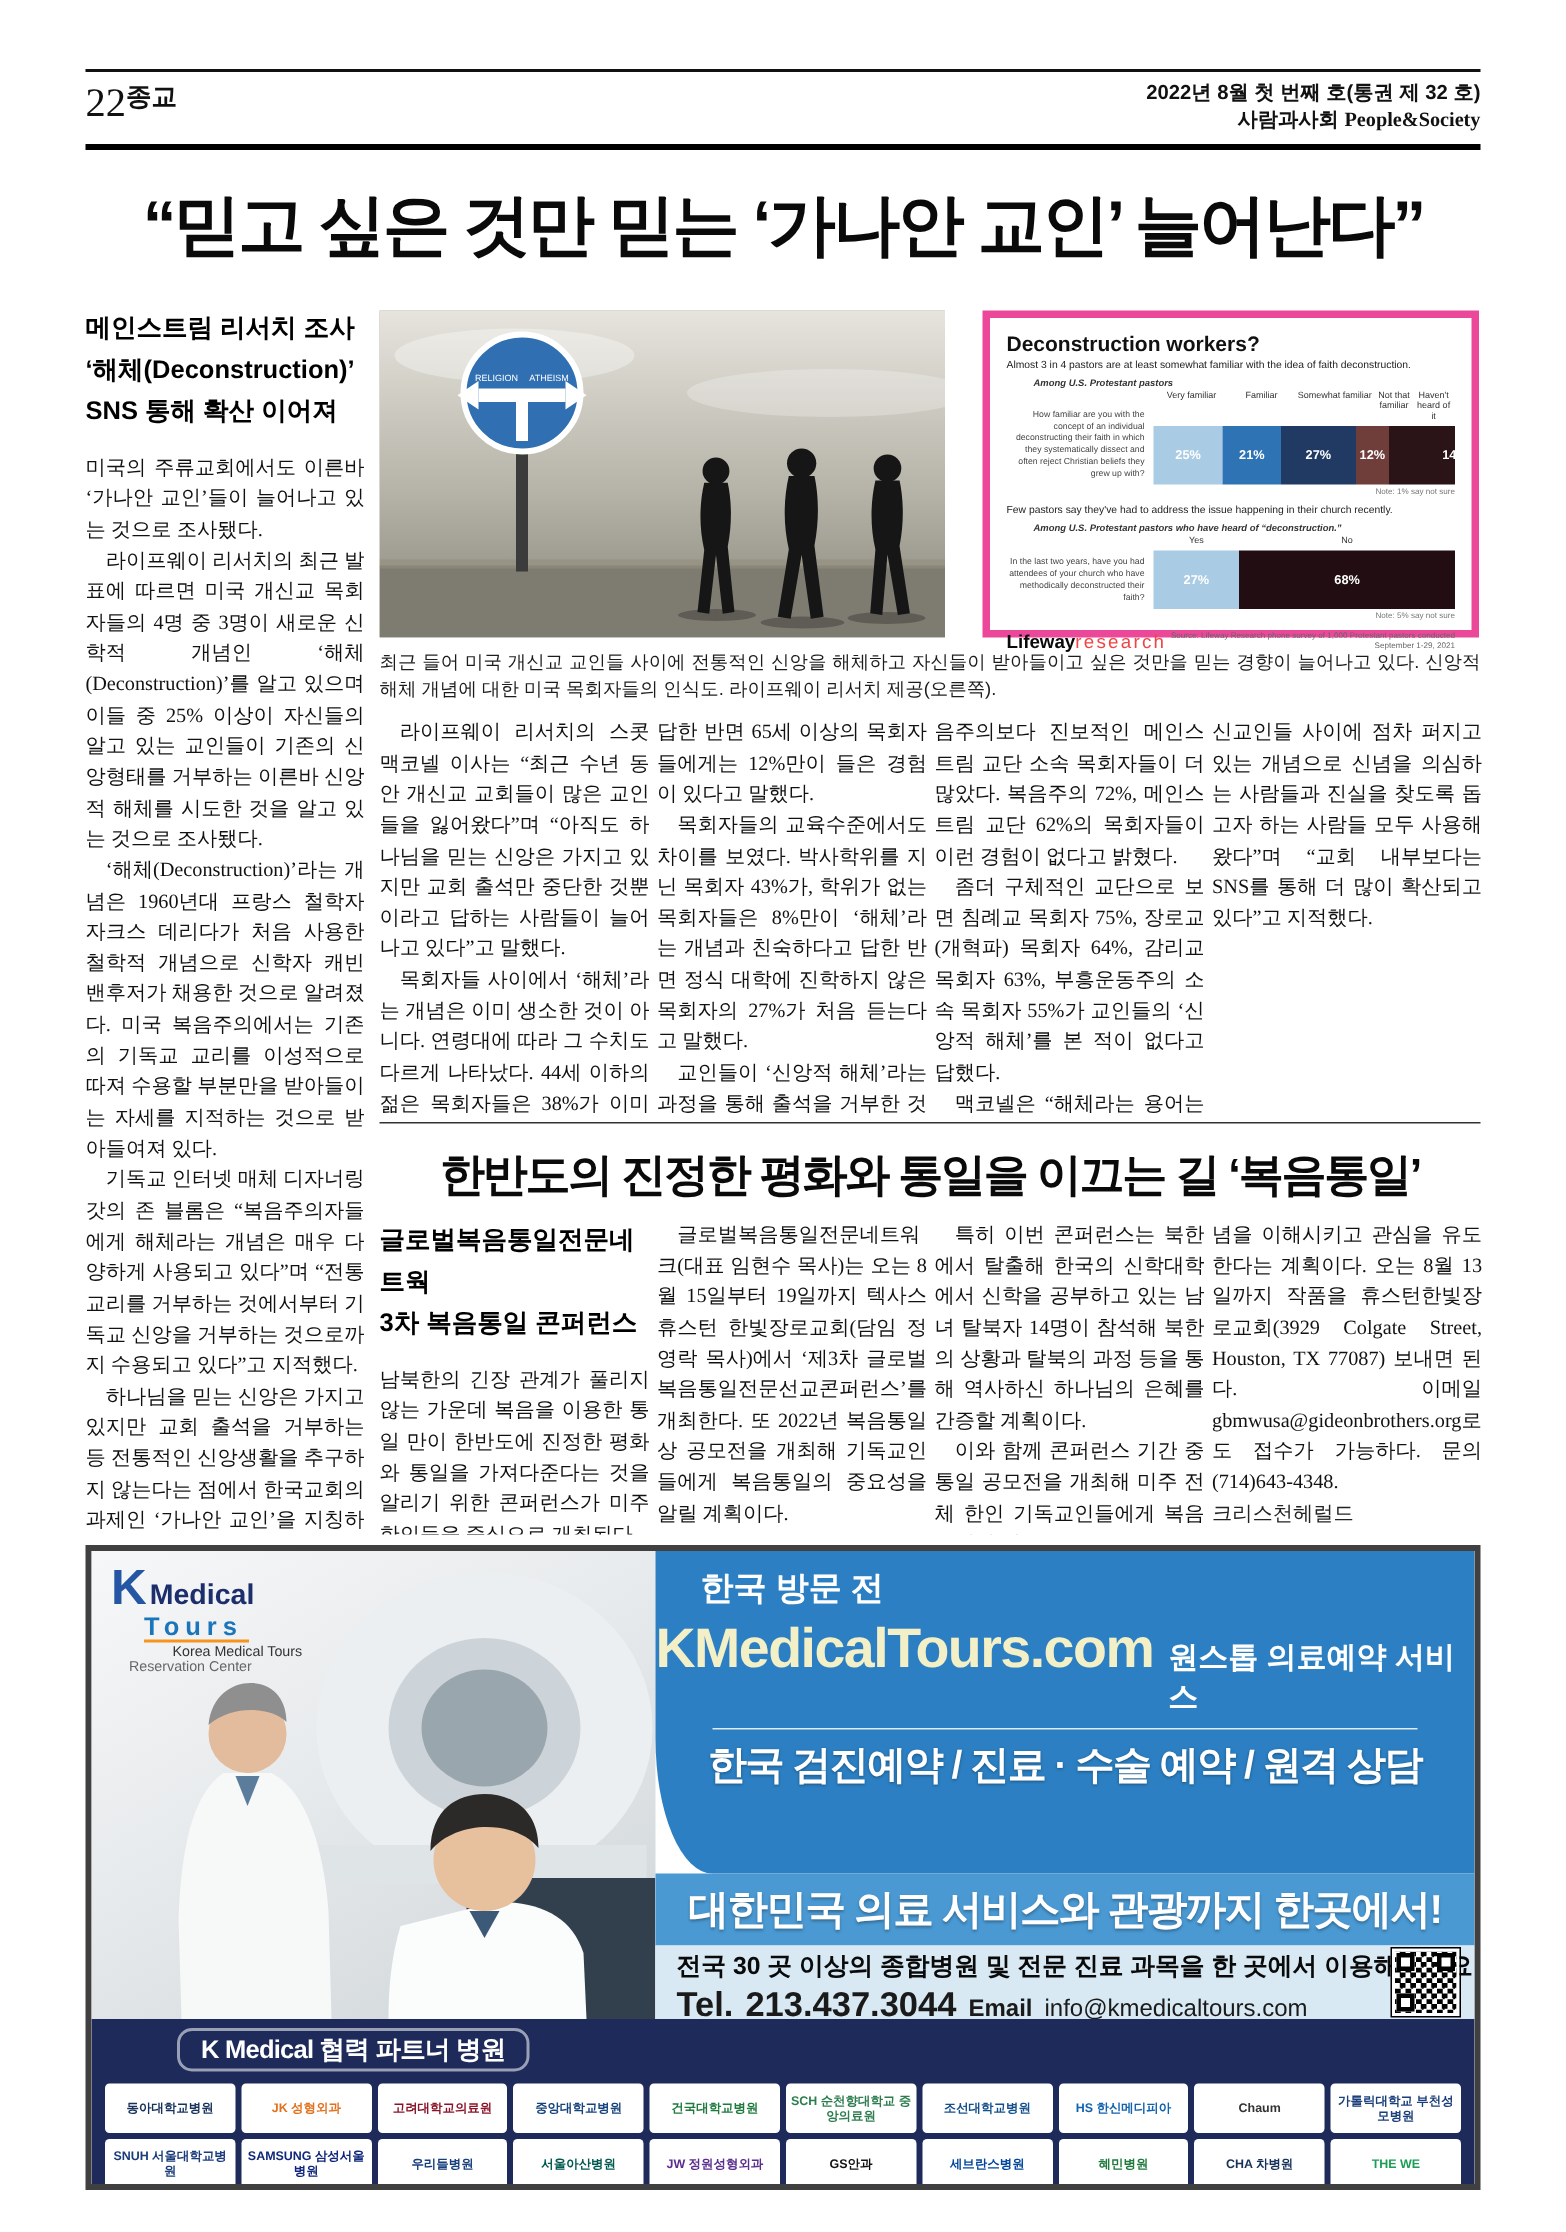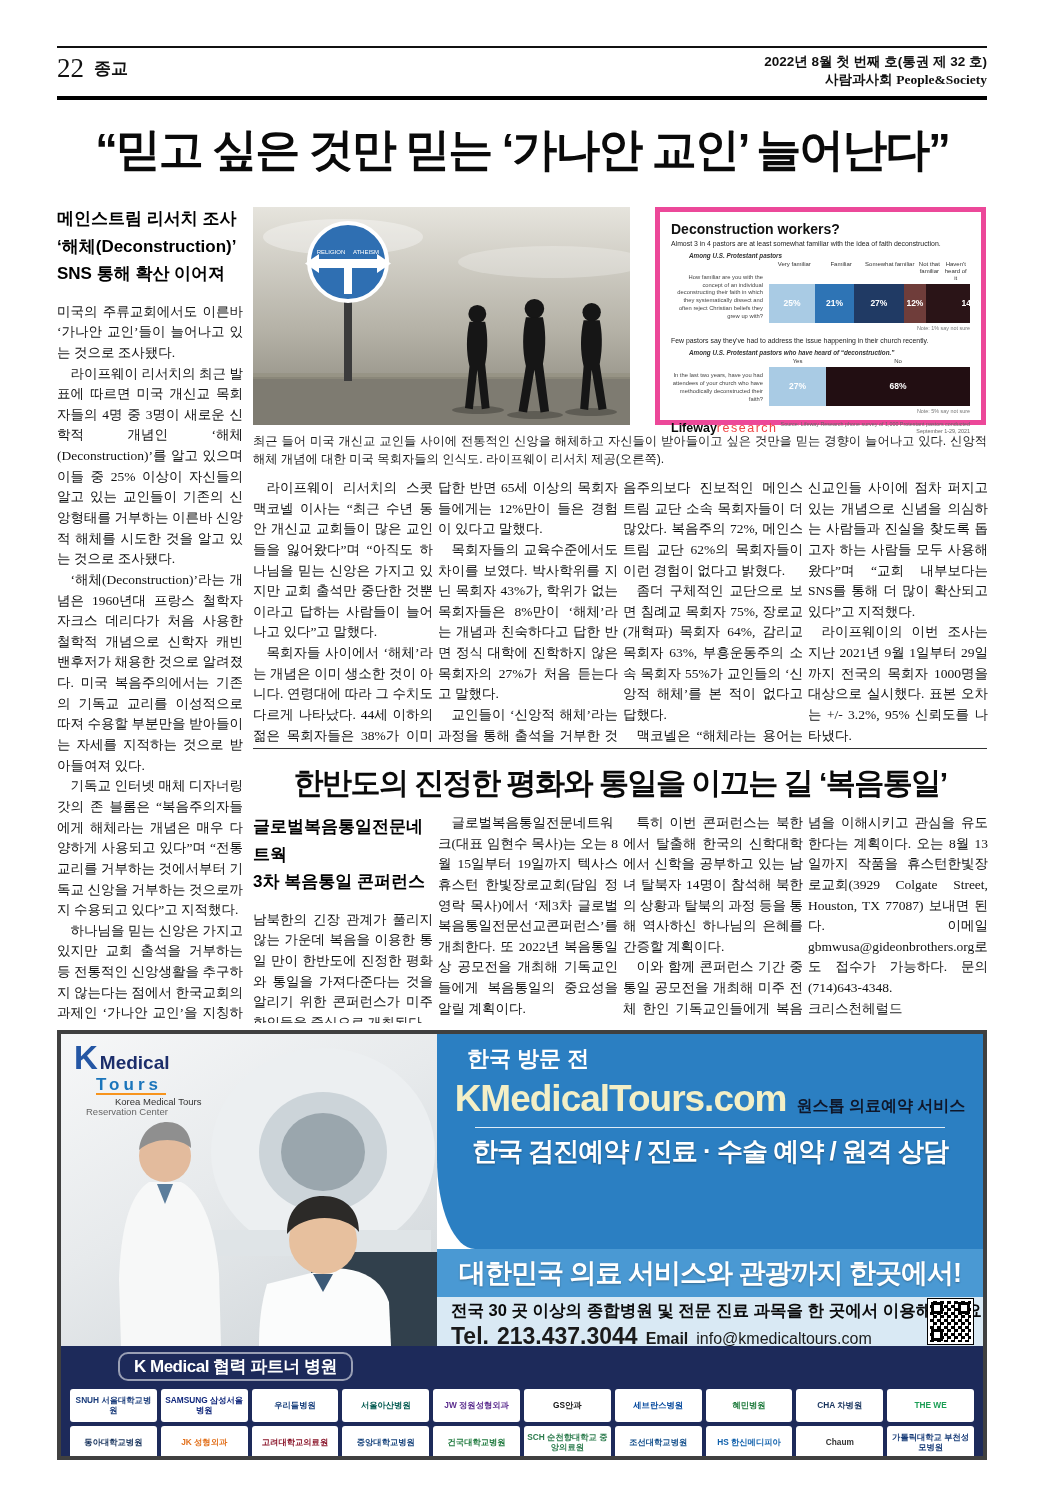--- a/index.html
+++ b/index.html
@@ -3,21 +3,21 @@
 <meta charset="utf-8">
 <style>
   * { margin:0; padding:0; box-sizing:border-box; }
   html,body { background:#e9e9e9; }
   .page { position:relative; width:1044px; height:1488px; background:#ffffff;
           font-family:"Liberation Serif", serif; color:#111; margin:0 auto; overflow:hidden; }
 
   
   .hdr-topline { position:absolute; left:57px; right:57px; top:46px; border-top:2px solid #111; }
   .hdr-row { position:absolute; left:57px; right:57px; top:53px; height:42px; display:flex; justify-content:space-between; align-items:flex-start; }
-  .hdr-left { display:flex; align-items:center; gap:10px; }
+  .hdr-left { display:flex; align-items:flex-start; }
   .hdr-pagenum { font-size:27px; font-weight:400; }
   .hdr-section { font-size:17px; font-weight:700; font-family:"Liberation Sans", sans-serif; }
   .hdr-right { text-align:right; font-family:"Liberation Sans", sans-serif; }
   .hdr-issue { font-size:13.5px; font-weight:700; }
   .hdr-edition { font-size:13.5px; font-weight:700; }
   .hdr-edition .en { font-family:"Liberation Serif", serif; font-weight:700; }
   .hdr-thickline { position:absolute; left:57px; right:57px; top:96px; border-top:4px solid #000; }
 
   
   .headline1 { position:absolute; left:40px; right:40px; top:120px; text-align:center;
@@ -83,21 +83,21 @@
   .kml-m { font-size:19px; font-weight:800; color:#1c2e6b; margin-left:2px; }
   .kml-t { display:block; font-size:17px; font-weight:800; color:#1b75bb; letter-spacing:4px; margin-left:22px; border-bottom:2px solid #f7941d; width:70px; }
   .kml-s1 { display:block; font-size:9.5px; color:#333; margin-top:2px;padding-left:41px; }
   .kml-s2 { display:block; font-size:9.5px; color:#666; margin-left:12px; }
 
   .ad-blue { position:absolute; left:376px; top:0; right:0; height:215px; background:#2b7fc2;
              font-family:"Liberation Sans", sans-serif; border-bottom-left-radius:38px 90px; }
   .ad-visit { color:#fff; font-size:22px; font-weight:700; margin:10px 0 0 30px; }
   .ad-domainrow { display:flex; align-items:baseline; justify-content:center; gap:10px; margin-top:4px; }
   .ad-domain { font-size:37px; font-weight:800; color:#f3efc6; letter-spacing:-1px; }
-  .ad-domainsuffix { font-size:16px; font-weight:800; color:#0f172a; }
+  .ad-domainsuffix { font-size:20px; font-weight:800; color:#ffffff; }
   .ad-rule { width:86%; margin:7px auto 6px auto; border-top:1.5px solid rgba(255,255,255,.85); }
   .ad-services { text-align:center; color:#fff; font-size:26px; font-weight:900; letter-spacing:-1px;
                  text-shadow:0 1px 2px rgba(0,0,0,.35); }
   .ad-midband { position:absolute; left:376px; top:215px; right:0; height:48px; background:#4a99d3;
                 display:flex; align-items:center; justify-content:center; font-family:"Liberation Sans", sans-serif; }
   .ad-tagline { color:#fff; font-size:27px; font-weight:800; letter-spacing:-1px; text-shadow:0 1px 2px rgba(0,0,0,.3); }
   .ad-paleband { position:absolute; left:376px; top:263px; right:0; height:49px; background:#d9e9f4;
                  font-family:"Liberation Sans", sans-serif; padding:3px 0 0 14px; }
   .ad-info { font-size:16.5px; font-weight:700; color:#0a0a0a; }
   .ad-telrow { display:flex; align-items:baseline; gap:8px; margin-top:1px; }
@@ -258,21 +258,20 @@
     <p class="ind">목회자들의 교육수준에서도 차이를 보였다. 박사학위를 지닌 목회자 43%가, 학위가 없는 목회자들은 8%만이 ‘해체’라는 개념과 친숙하다고 답한 반면 정식 대학에 진학하지 않은 목회자의 27%가 처음 듣는다고 말했다.</p>
     <p class="ind">교인들이 ‘신앙적 해체’라는 과정을 통해 출석을 거부한 것은 복</p>
   </div>
   <div class="col a1col4 body">
     <p>음주의보다 진보적인 메인스트림 교단 소속 목회자들이 더 많았다. 복음주의 72%, 메인스트림 교단 62%의 목회자들이 이런 경험이 없다고 밝혔다.</p>
     <p class="ind">좀더 구체적인 교단으로 보면 침례교 목회자 75%, 장로교(개혁파) 목회자 64%, 감리교 목회자 63%, 부흥운동주의 소속 목회자 55%가 교인들의 ‘신앙적 해체’를 본 적이 없다고 답했다.</p>
     <p class="ind">맥코넬은 “해체라는 용어는 개</p>
   </div>
   <div class="col a1col5 body">
     <p>신교인들 사이에 점차 퍼지고 있는 개념으로 신념을 의심하는 사람들과 진실을 찾도록 돕고자 하는 사람들 모두 사용해 왔다”며 “교회 내부보다는 SNS를 통해 더 많이 확산되고 있다”고 지적했다.</p>
-    <p class="ind">라이프웨이의 이번 조사는 지난 2021년 9월 1일부터 29일까지 전국의 목회자 1000명을 대상으로 실시했다. 표본 오차는 +/- 3.2%, 95% 신뢰도를 나타냈다.</p>
 
   </div>
 
   <div class="divider"></div>
   <div class="headline2">한반도의 진정한 평화와 통일을 이끄는 길 ‘복음통일’</div>
 
   <div class="col a2colA body">
     <div class="subhead">
       <div>글로벌복음통일전문네트웍</div>
       <div>3차 복음통일 콘퍼런스</div>
@@ -346,40 +345,40 @@
       </div>
       <div class="qr">
           <i></i>
           <i></i>
           <i></i>
         </div>
     </div>
 
     <div class="ad-navy">
       <div class="navy-title">K Medical 협력 파트너 병원</div>
+      <div class="chip-row">
+          <div class="chip" style="color: rgb(22, 50, 92);">동아대학교병원</div>
+          <div class="chip" style="color: rgb(226, 113, 29);">JK 성형외과</div>
+          <div class="chip" style="color: rgb(138, 20, 41);">고려대학교의료원</div>
+          <div class="chip" style="color: rgb(22, 67, 124);">중앙대학교병원</div>
+          <div class="chip" style="color: rgb(31, 122, 62);">건국대학교병원</div>
+          <div class="chip" style="color: rgb(46, 125, 79);">SCH 순천향대학교 중앙의료원</div>
+          <div class="chip" style="color: rgb(21, 80, 140);">조선대학교병원</div>
+          <div class="chip" style="color: rgb(18, 98, 173);">HS 한신메디피아</div>
+          <div class="chip" style="color: rgb(51, 51, 51);">Chaum</div>
+          <div class="chip" style="color: rgb(27, 63, 122);">가톨릭대학교 부천성모병원</div>
+        </div>
       <div class="chip-row">
           <div class="chip" style="color: rgb(26, 60, 123);">SNUH 서울대학교병원</div>
           <div class="chip" style="color: rgb(16, 39, 124);">SAMSUNG 삼성서울병원</div>
           <div class="chip" style="color: rgb(23, 63, 124);">우리들병원</div>
           <div class="chip" style="color: rgb(0, 89, 79);">서울아산병원</div>
           <div class="chip" style="color: rgb(91, 45, 142);">JW 정원성형외과</div>
           <div class="chip" style="color: rgb(17, 17, 17);">GS안과</div>
           <div class="chip" style="color: rgb(0, 70, 156);">세브란스병원</div>
           <div class="chip" style="color: rgb(30, 122, 60);">혜민병원</div>
           <div class="chip" style="color: rgb(22, 50, 92);">CHA 차병원</div>
           <div class="chip" style="color: rgb(27, 158, 85);">THE WE</div>
         </div>
-      <div class="chip-row">
-          <div class="chip" style="color: rgb(22, 50, 92);">동아대학교병원</div>
-          <div class="chip" style="color: rgb(226, 113, 29);">JK 성형외과</div>
-          <div class="chip" style="color: rgb(138, 20, 41);">고려대학교의료원</div>
-          <div class="chip" style="color: rgb(22, 67, 124);">중앙대학교병원</div>
-          <div class="chip" style="color: rgb(31, 122, 62);">건국대학교병원</div>
-          <div class="chip" style="color: rgb(46, 125, 79);">SCH 순천향대학교 중앙의료원</div>
-          <div class="chip" style="color: rgb(21, 80, 140);">조선대학교병원</div>
-          <div class="chip" style="color: rgb(18, 98, 173);">HS 한신메디피아</div>
-          <div class="chip" style="color: rgb(51, 51, 51);">Chaum</div>
-          <div class="chip" style="color: rgb(27, 63, 122);">가톨릭대학교 부천성모병원</div>
-        </div>
     </div>
   </div>
 
 </div>
 
 </body></html>

